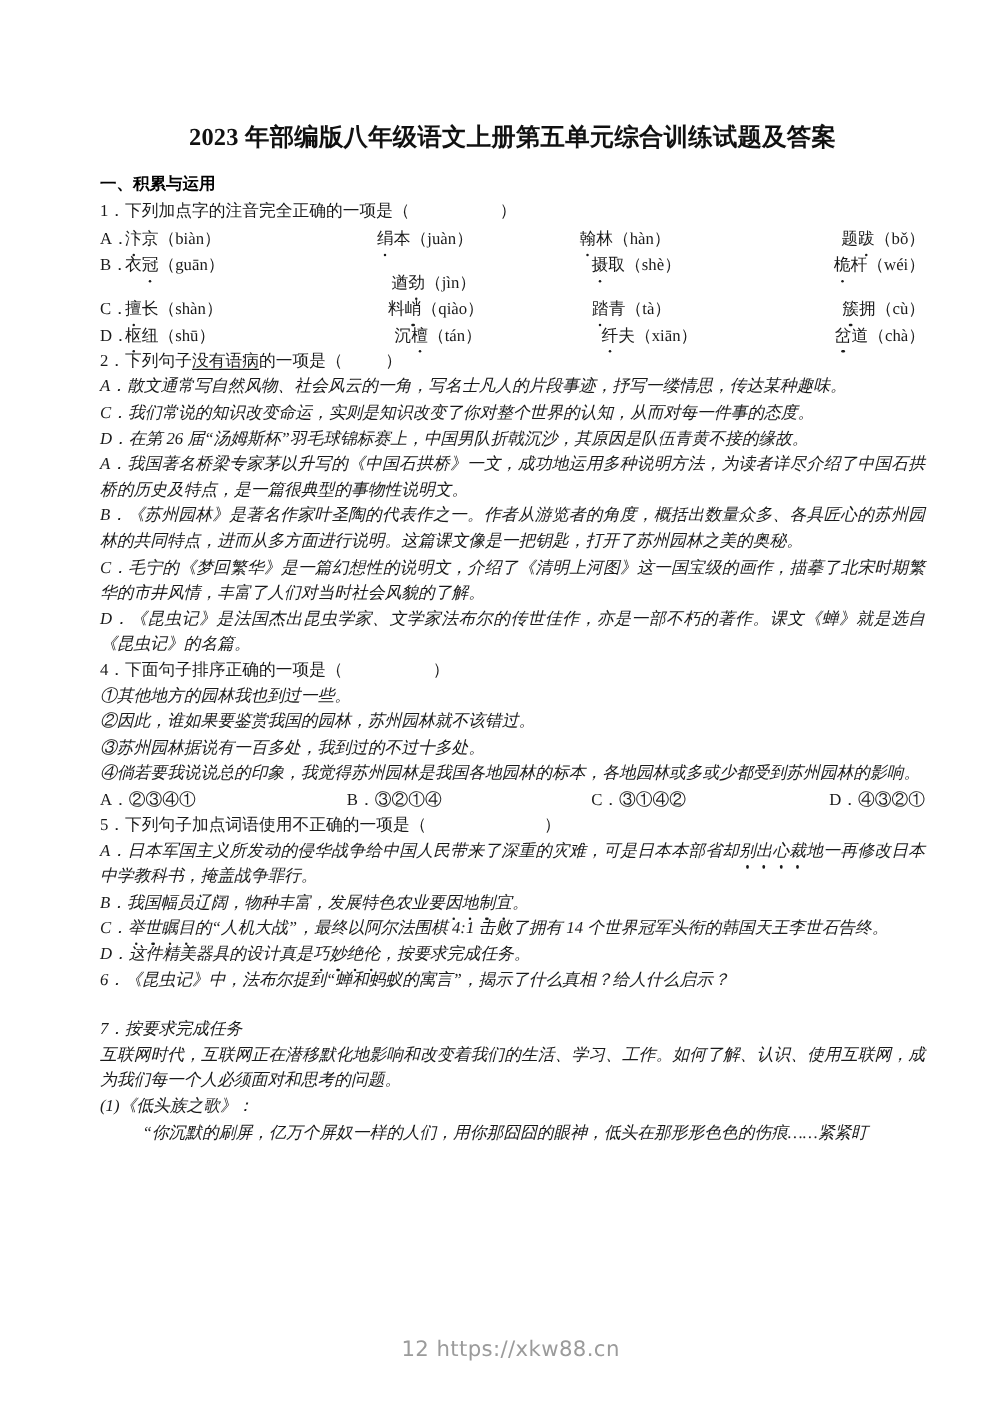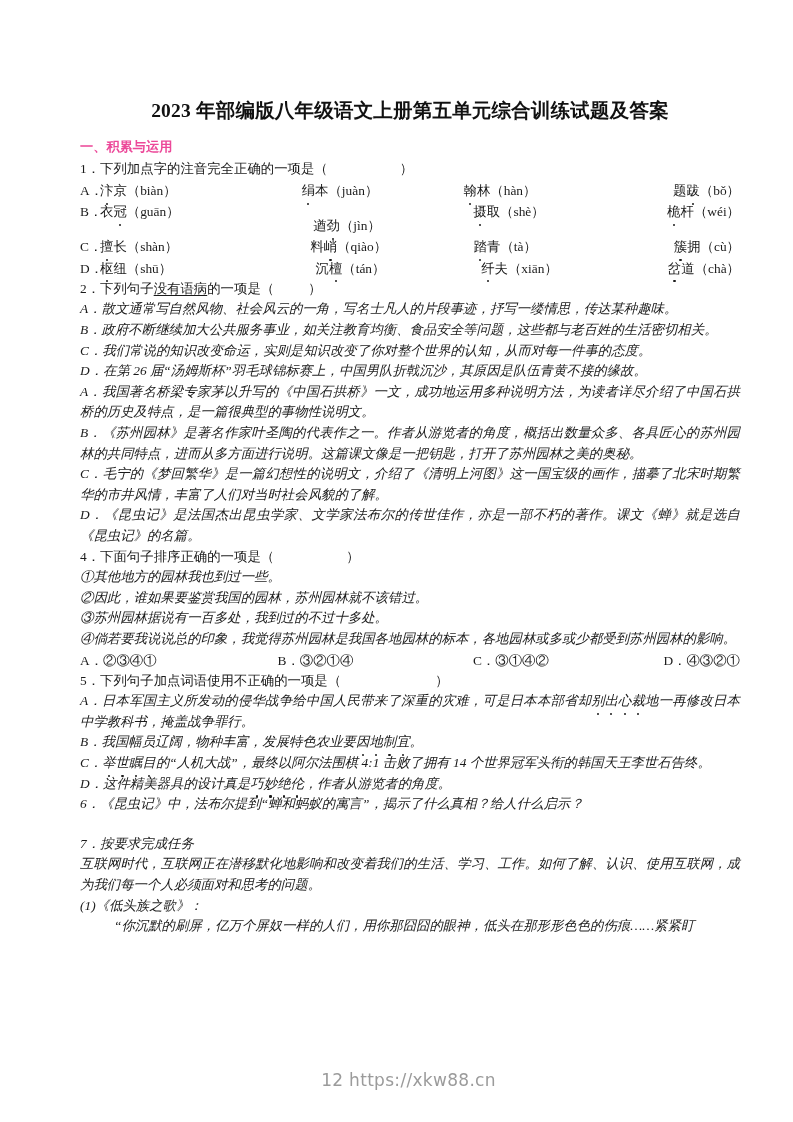--- a/index.html
+++ b/index.html
@@ -34,21 +34,21 @@
     letter-spacing: 0.2px;
     margin: 0 0 14px 0;
     line-height: 1.3;
     color: #111;
   }
   .section-head {
     font-size: 13.2px;
     font-weight: bold;
     margin: 0 0 3px 0;
     line-height: 1.45;
-    color: #ec4899;
+    color: #000000;
   }
   .q-line {
     font-size: 13.4px;
     line-height: 20.6px;
     margin: 0;
   }
   .para {
     font-size: 13.4px;
     line-height: 20.6px;
     margin: 0;
@@ -170,21 +170,20 @@
     <div class="opt-row r4">
       <span class="opt-label">D．</span>
       <span class="opt-cell c1"><span></span><span class="dot">枢</span><span>纽</span><span>（shū）</span></span>
       <span class="opt-cell c2"><span>沉</span><span class="dot">檀</span><span></span><span>（tán）</span></span>
       <span class="opt-cell c3"><span></span><span class="dot">纤</span><span>夫</span><span>（xiān）</span></span>
       <span class="opt-cell c4"><span></span><span class="dot">岔</span><span>道</span><span>（chà）</span></span>
     </div>
 
     <div class="q-line"><span>2．下列句子</span><span class="uline">没有语病</span><span>的一项是（</span><span style="display:inline-block;width:34px"></span><span>）</span></div>
     <div class="para">A．散文通常写自然风物、社会风云的一角，写名士凡人的片段事迹，抒写一缕情思，传达某种趣味。</div>
-    <div class="para">B．政府不断继续加大公共服务事业，如关注教育均衡、食品安全等问题，这些都与老百姓的生活密切相关。</div>
     <div class="para">C．我们常说的知识改变命运，实则是知识改变了你对整个世界的认知，从而对每一件事的态度。</div>
     <div class="para">D．在第 26 届“汤姆斯杯”羽毛球锦标赛上，中国男队折戟沉沙，其原因是队伍青黄不接的缘故。</div>
 
     <div class="para">A．我国著名桥梁专家茅以升写的《中国石拱桥》一文，成功地运用多种说明方法，为读者详尽介绍了中国石拱桥的历史及特点，是一篇很典型的事物性说明文。</div>
     <div class="para">B．《苏州园林》是著名作家叶圣陶的代表作之一。作者从游览者的角度，概括出数量众多、各具匠心的苏州园林的共同特点，进而从多方面进行说明。这篇课文像是一把钥匙，打开了苏州园林之美的奥秘。</div>
     <div class="para">C．毛宁的《梦回繁华》是一篇幻想性的说明文，介绍了《清明上河图》这一国宝级的画作，描摹了北宋时期繁华的市井风情，丰富了人们对当时社会风貌的了解。</div>
     <div class="para">D．《昆虫记》是法国杰出昆虫学家、文学家法布尔的传世佳作，亦是一部不朽的著作。课文《蝉》就是选自《昆虫记》的名篇。</div>
 
     <div class="q-line"><span>4．下面句子排序正确的一项是（</span><span style="display:inline-block;width:72px"></span><span>）</span></div>
     <div class="para">①其他地方的园林我也到过一些。</div>
@@ -199,21 +198,21 @@
       <span class="oi">C．③①④②</span>
       <span class="sp3"></span>
       <span class="oi">D．④③②①</span>
     </div>
 
     <div class="q-line"><span>5．下列句子加点词语使用不正确的一项是（</span><span style="display:inline-block;width:94px"></span><span>）</span></div>
 
     <div class="para"><span>A．日本军国主义所发动的侵华战争给中国人民带来了深重的灾难，可是日本本部省却</span><span class="dotted-word"><span class="dot">别</span><span class="dot">出</span><span class="dot">心</span><span class="dot">裁</span></span><span>地一再修改日本中学教科书，掩盖战争罪行。</span></div>
     <div class="para"><span>B．我国幅员辽阔，物种丰富，发展特色农业要</span><span class="dotted-word"><span class="dot">因</span><span class="dot">地</span><span class="dot">制</span><span class="dot">宜</span></span><span>。</span></div>
     <div class="para"><span>C．</span><span class="dotted-word"><span class="dot">举</span><span class="dot">世</span><span class="dot">瞩</span><span class="dot">目</span></span><span>的“人机大战”，最终以阿尔法围棋 4:1 击败了拥有 14 个世界冠军头衔的韩国天王李世石告终。</span></div>
-    <div class="para"><span>D．这件精美器具的设计真是</span><span class="dotted-word"><span class="dot">巧</span><span class="dot">妙</span><span class="dot">绝</span><span class="dot">伦</span></span><span>，作者从游览者的角度。</span></div>
+    <div class="para"><span>D．这件精美器具的设计真是</span><span class="dotted-word"><span class="dot">巧</span><span class="dot">妙</span><span class="dot">绝</span><span class="dot">伦</span></span><span>，按要求完成任务。</span></div>
 
     <div class="para">6．《昆虫记》中，法布尔提到“蝉和蚂蚁的寓言”，揭示了什么真相？给人什么启示？</div>
 
     <div class="gap-blank"></div>
 
     <div class="para">7．按要求完成任务</div>
     <div class="para">互联网时代，互联网正在潜移默化地影响和改变着我们的生活、学习、工作。如何了解、认识、使用互联网，成为我们每一个人必须面对和思考的问题。</div>
     <div class="para">(1)《低头族之歌》：</div>
     <div class="para indent-quote">“你沉默的刷屏，亿万个屏奴一样的人们，用你那囧囧的眼神，低头在那形形色色的伤痕……紧紧盯</div>
 

